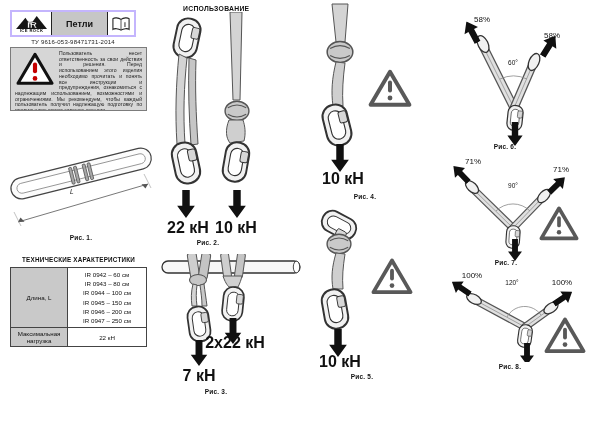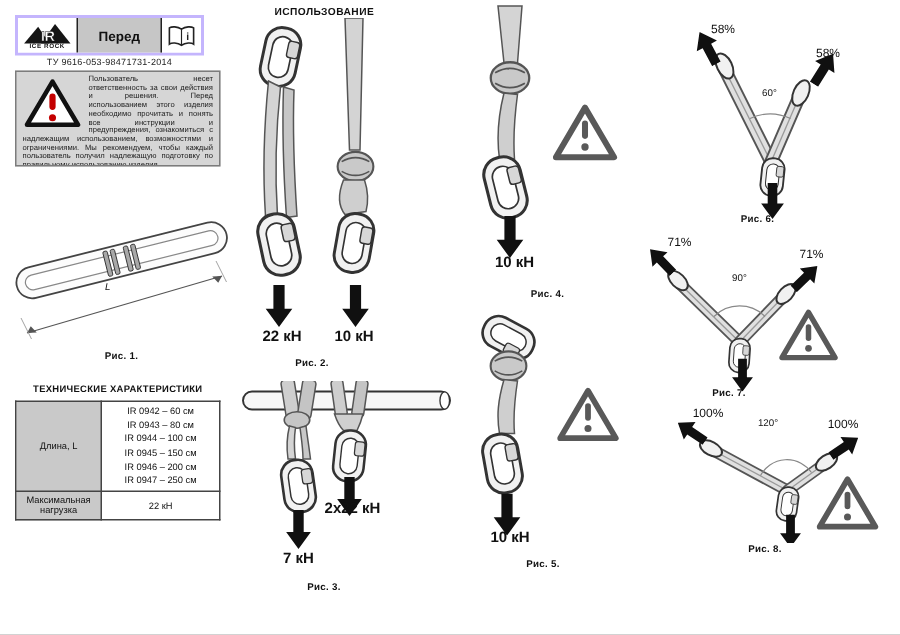--- a/index.html
+++ b/index.html
@@ -12,21 +12,21 @@
   .brand-name{font-size:4.2px;font-weight:bold;letter-spacing:.4px;text-align:center;margin-top:-2px}
   .title-cell{flex:1;background:#c6c6c6;display:flex;align-items:center;justify-content:center;font-weight:bold;font-size:9px;border-right:1px solid #222}
   .book-cell{width:26px;display:flex;align-items:center;justify-content:center;background:#fff}
   .tu{font-size:6px;text-align:center;letter-spacing:.2px;color:#222}
   
   .warnbox{background:#d6d6d6;border:1px solid #7c7c7c;padding:3px 4px;overflow:hidden}
   .warn-tri{float:left;margin:1px 5px 1px 1px}
   .warn-text{font-size:5.1px;line-height:5.7px;text-align:justify;color:#222}
   
   .cap{position:absolute;font-weight:bold;font-size:6.5px;text-align:center;letter-spacing:.2px;white-space:nowrap}
-  .force{position:absolute;font-weight:bold;font-size:10px;text-align:center;white-space:nowrap}
+  .force{position:absolute;font-weight:bold;font-size:16px;text-align:center;white-space:nowrap}
   .pct{position:absolute;font-weight:normal;font-size:8px;white-space:nowrap;text-align:center}
   .ang{position:absolute;font-size:6.5px;text-align:center;white-space:nowrap}
   .usage{font-weight:bold;font-size:6.8px;letter-spacing:.3px;white-space:nowrap}
   .dimL{font-size:6.5px;font-style:italic}
   
   .specs-title{font-weight:bold;font-size:6.3px;text-align:center;letter-spacing:.2px}
   .specs-table{width:100%;border-collapse:collapse;margin-top:4px;font-size:6.2px}
   .specs-table td{border:1px solid #444;padding:2px 3px;text-align:center;vertical-align:middle;background:#fff}
   .specs-table td.k{background:#c9c9c9;width:42%}
   .specs-table .v div{line-height:9.2px;white-space:nowrap}
@@ -61,21 +61,21 @@
   <div class="abs hdr" style="left:10px;top:10px;width:126px;height:27px">
     <div class="logo-cell">
       <svg width="34" height="15" viewBox="0 0 36 16">
         <path d="M1 15 L11 3 L19 15 Z" fill="#151515"></path>
         <path d="M13 15 L23 1 L34 15 Z" fill="#151515"></path>
         <text x="18" y="13.5" font-size="10" font-weight="bold" fill="#fff" stroke="#111" stroke-width="0.3" text-anchor="middle">IR</text>
       </svg>
       <div class="brand-name">ICE ROCK</div>
     </div>
     <div class="title-cell">
-      <span>Перед</span>
+      <span>Петли</span>
     </div>
     <div class="book-cell">
       <svg width="20" height="16" viewBox="0 0 26 20">
         <path d="M13 4 C9.5 1.6 4.5 1.6 2.5 3 V17 C4.5 15.6 9.5 15.6 13 18 C16.5 15.6 21.5 15.6 23.5 17 V3 C21.5 1.6 16.5 1.6 13 4 Z" fill="#fff" stroke="#222" stroke-width="1.4"></path>
         <line x1="13" y1="4" x2="13" y2="18" stroke="#222" stroke-width="1"></line>
         <text x="18.3" y="13.5" font-size="9" font-weight="bold" fill="#222" text-anchor="middle">i</text>
       </svg>
     </div>
   </div>
   <div class="abs tu" style="left:10px;top:39px;width:126px">ТУ 9616-053-98471731-2014</div>
@@ -246,21 +246,21 @@
             <use href="#arrowU" x="-9" y="-12" width="18" height="24"></use>
           </g>
       </g>
     </svg>
     <span class="pct" style="left:17px;top:9px;width:30px">58%</span>
     <span class="pct" style="left:85px;top:25px;width:34px">58%</span>
     <span class="ang" style="left:48px;top:53px;width:30px">60°</span>
     <div class="cap" style="left:15px;top:137px;width:80px">Рис. 6.</div>
   </div>
 
-  <div class="abs" style="left:426px;top:150px;width:150px;height:114px">
+  <div class="abs" style="left:446px;top:150px;width:150px;height:114px">
     <svg width="150" height="112" viewBox="0 0 150 112">
       <g>
         <line x1="26" y1="38" x2="67" y2="78" stroke="#555" stroke-width="8" stroke-linecap="round"></line>
         <line x1="26" y1="38" x2="67" y2="78" stroke="#e0e0e0" stroke-width="5.6" stroke-linecap="round"></line>
         <line x1="26" y1="38" x2="67" y2="78" stroke="#9a9a9a" stroke-width="0.9"></line>
         <line x1="97" y1="47" x2="67" y2="78" stroke="#555" stroke-width="8" stroke-linecap="round"></line>
         <line x1="97" y1="47" x2="67" y2="78" stroke="#e0e0e0" stroke-width="5.6" stroke-linecap="round"></line>
         <line x1="97" y1="47" x2="67" y2="78" stroke="#9a9a9a" stroke-width="0.9"></line>
         <ellipse cx="26" cy="37" rx="8" ry="4.5" transform="rotate(44 26 37)" fill="#f1f1f1" stroke="#333" stroke-width="1.3"></ellipse>
         <ellipse cx="98" cy="46" rx="8" ry="4.5" transform="rotate(-47 98 46)" fill="#f1f1f1" stroke="#333" stroke-width="1.3"></ellipse>

